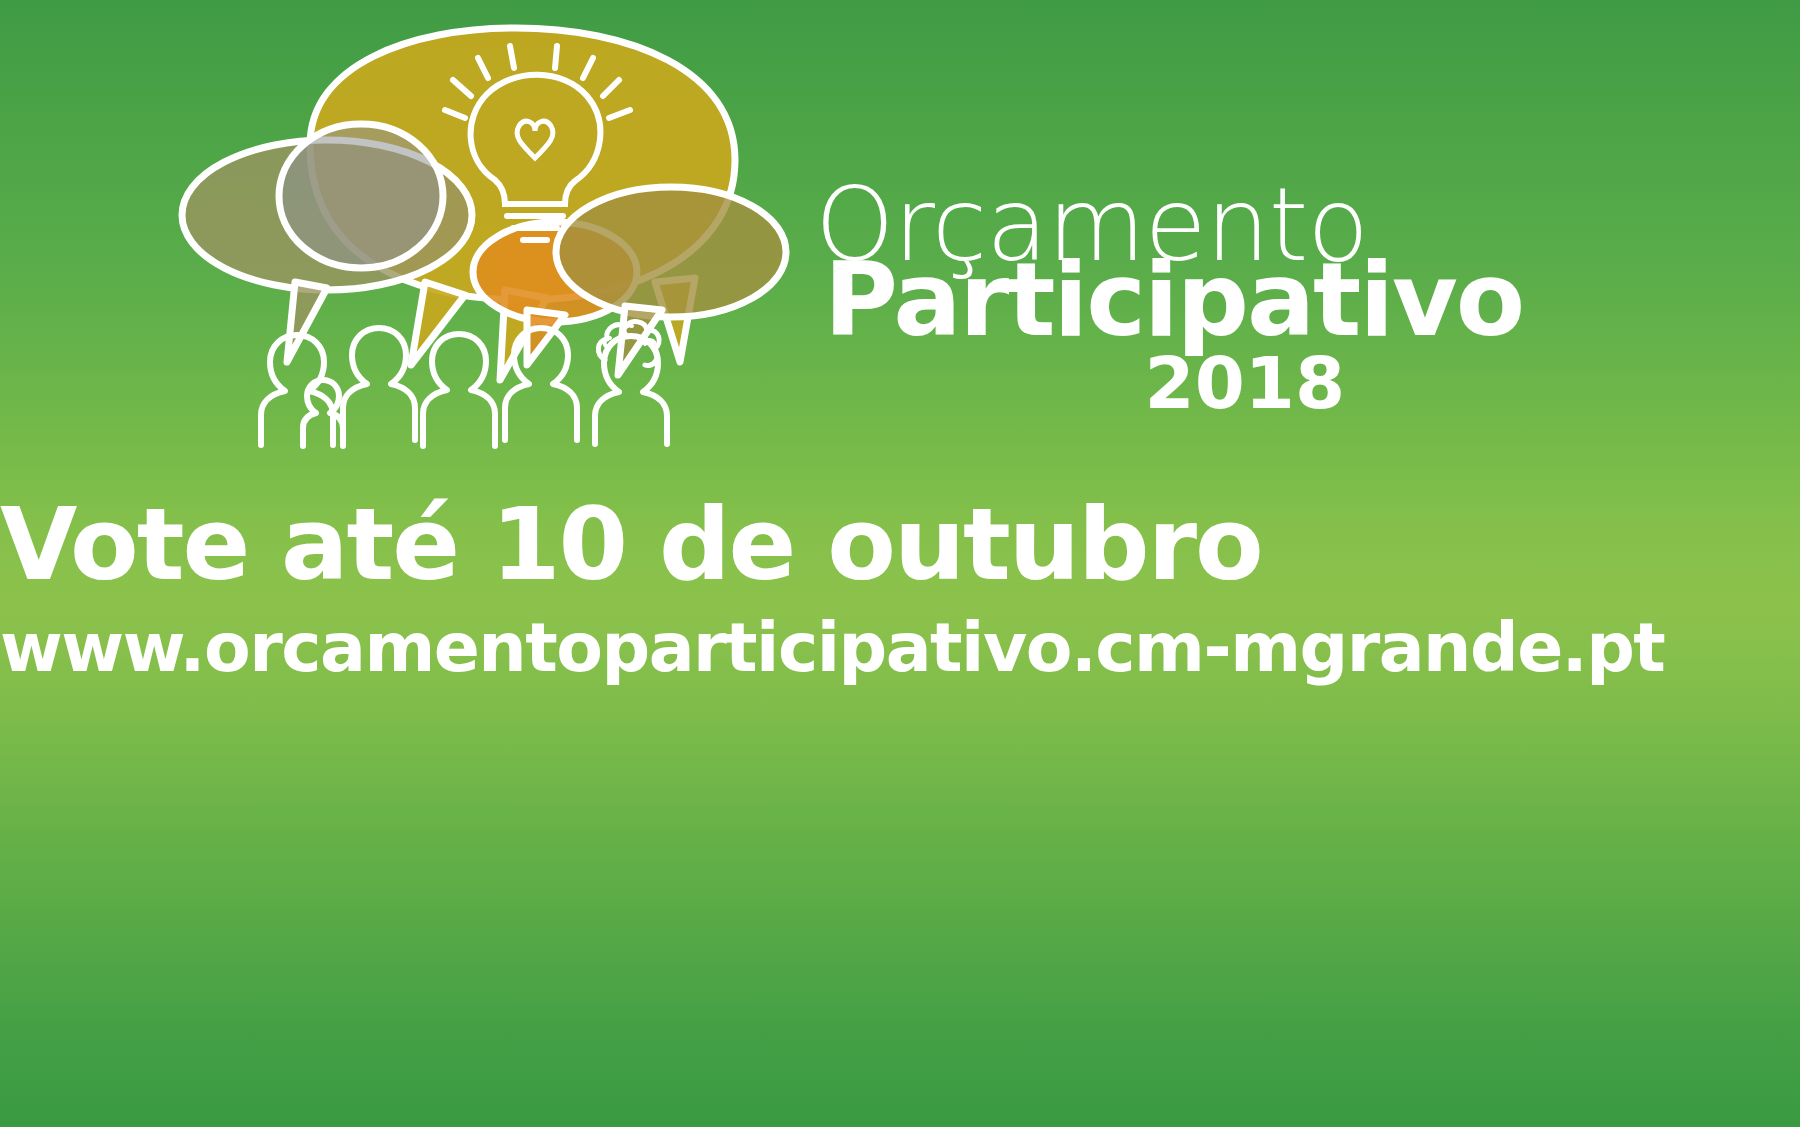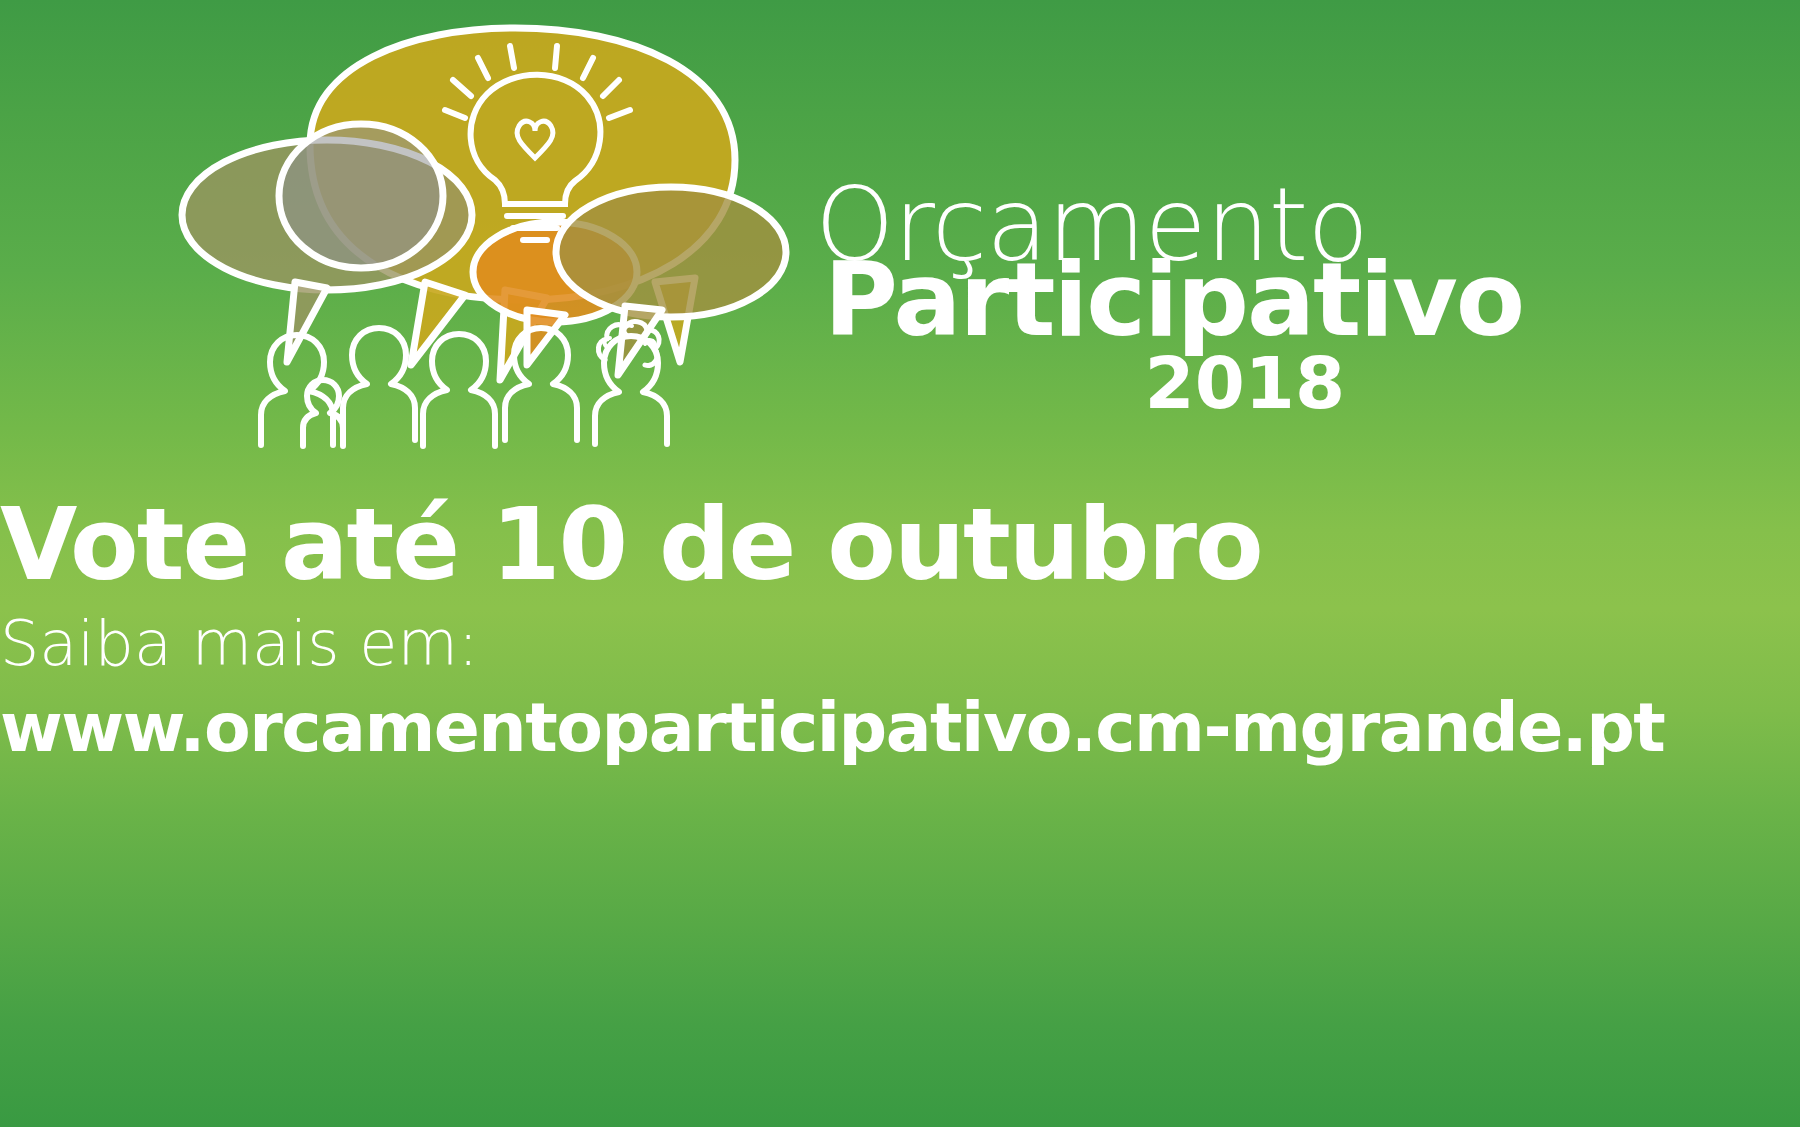--- a/index.html
+++ b/index.html
@@ -199,17 +199,16 @@
   </div>
 
   <div id="titleblock">
     <span class="t-orcamento">Orçamento</span>
     <span class="t-participativo">Participativo</span>
     <span class="t-year">2018</span>
   </div>
 
   <div id="taglines">
     <span class="line-vote">Vote até 10 de outubro</span>
-    <span class="line-saiba">Saiba mais em:</span>
     <span class="line-url">www.orcamentoparticipativo.cm-mgrande.pt</span>
   </div>
 
 </div>
 
 </body></html>

